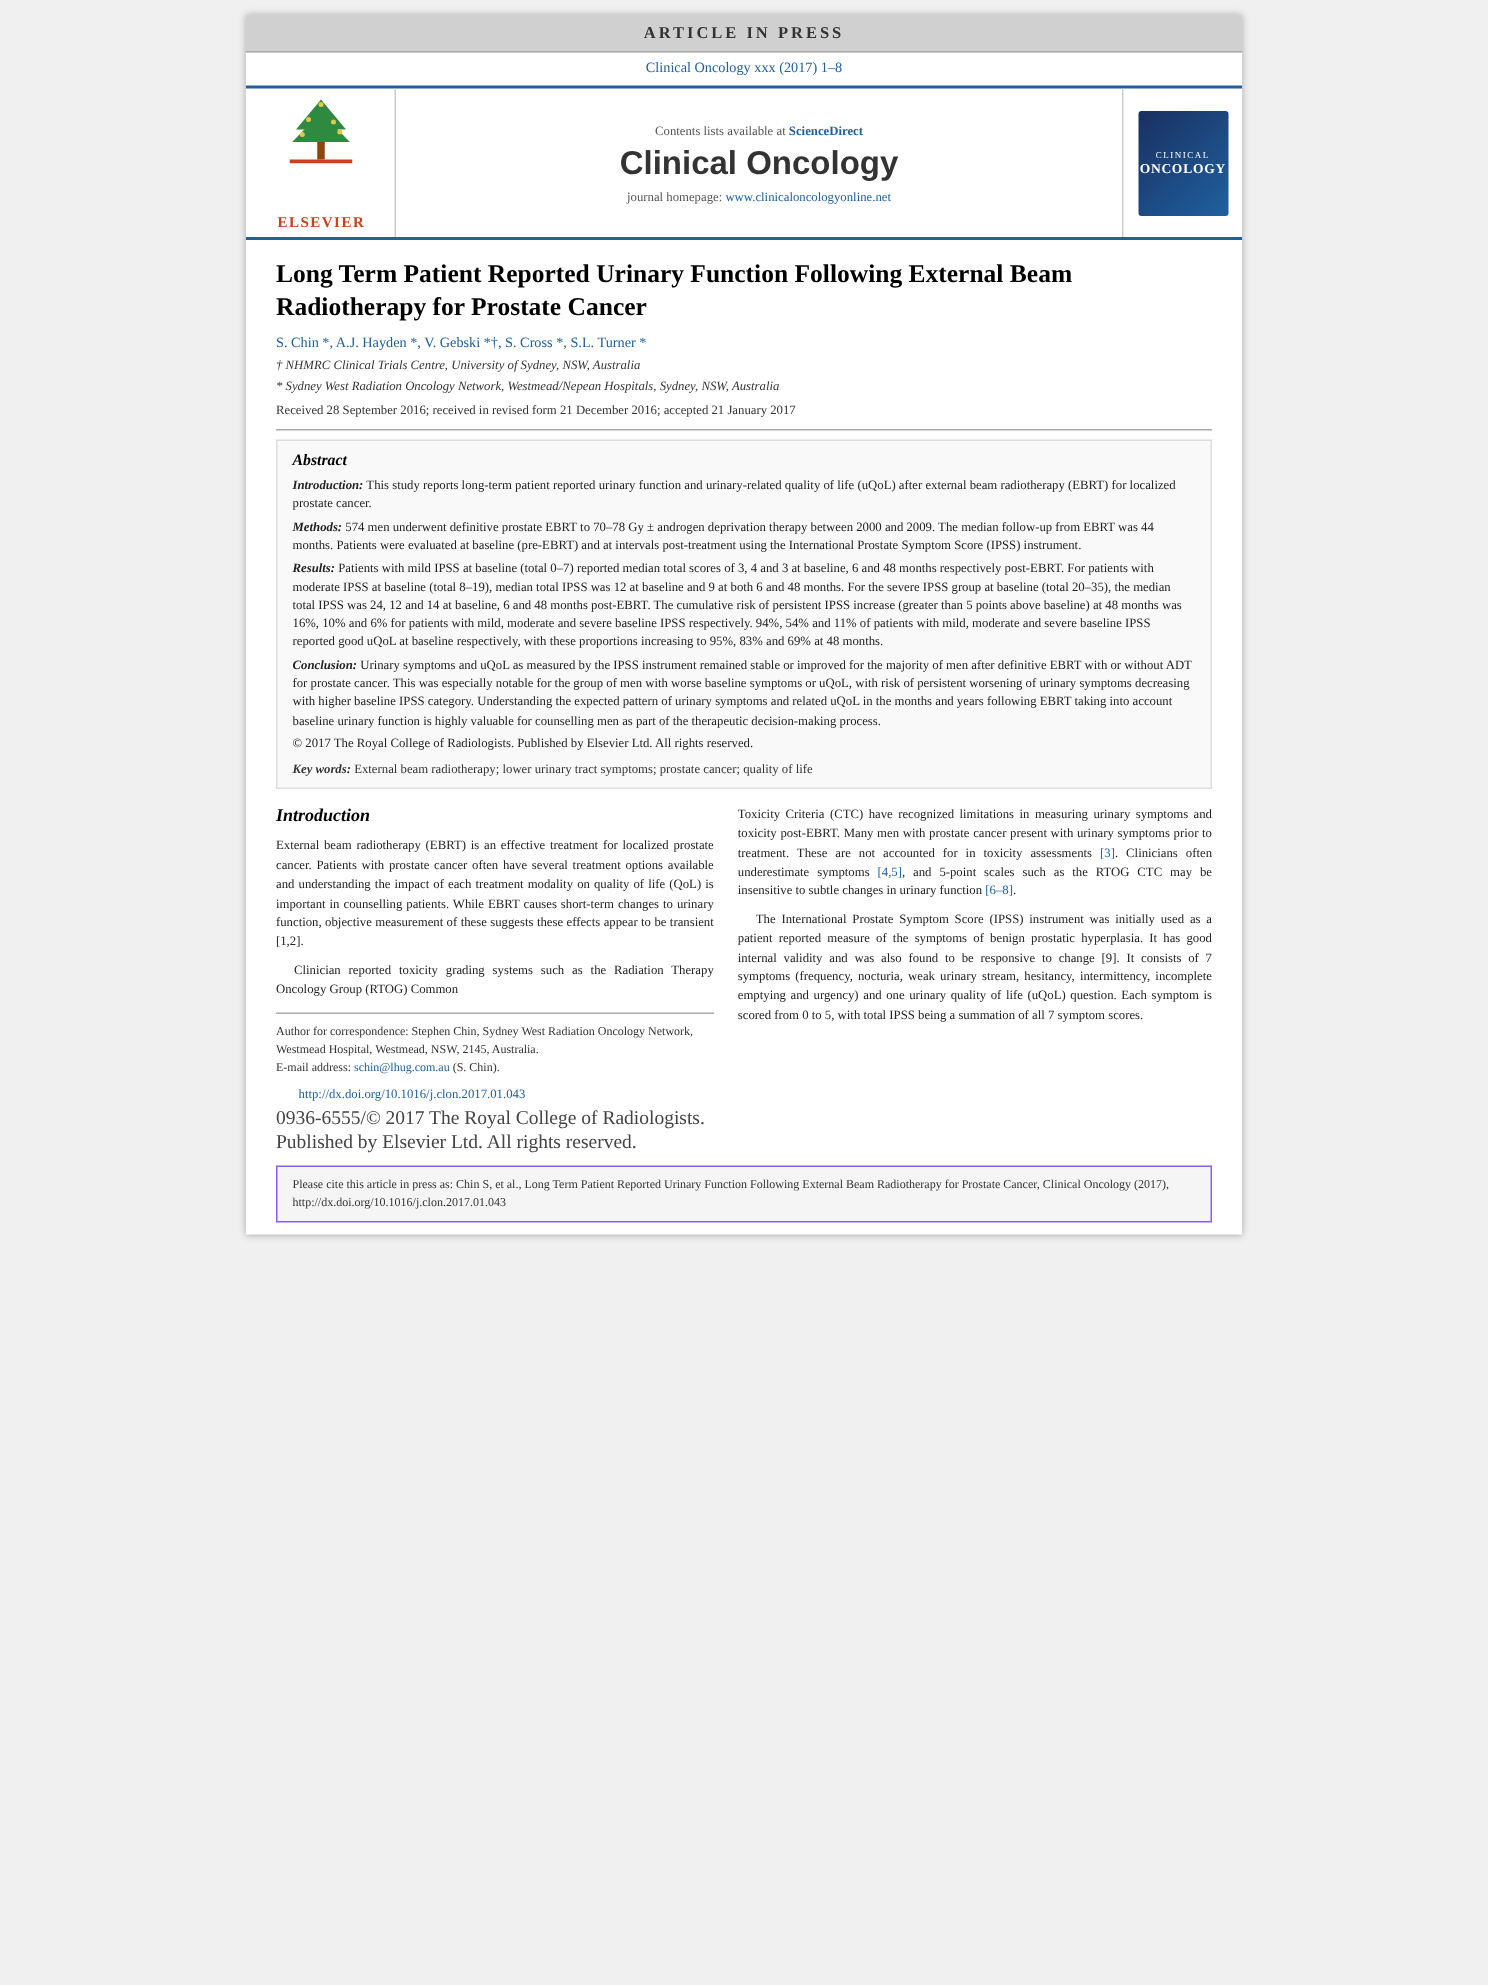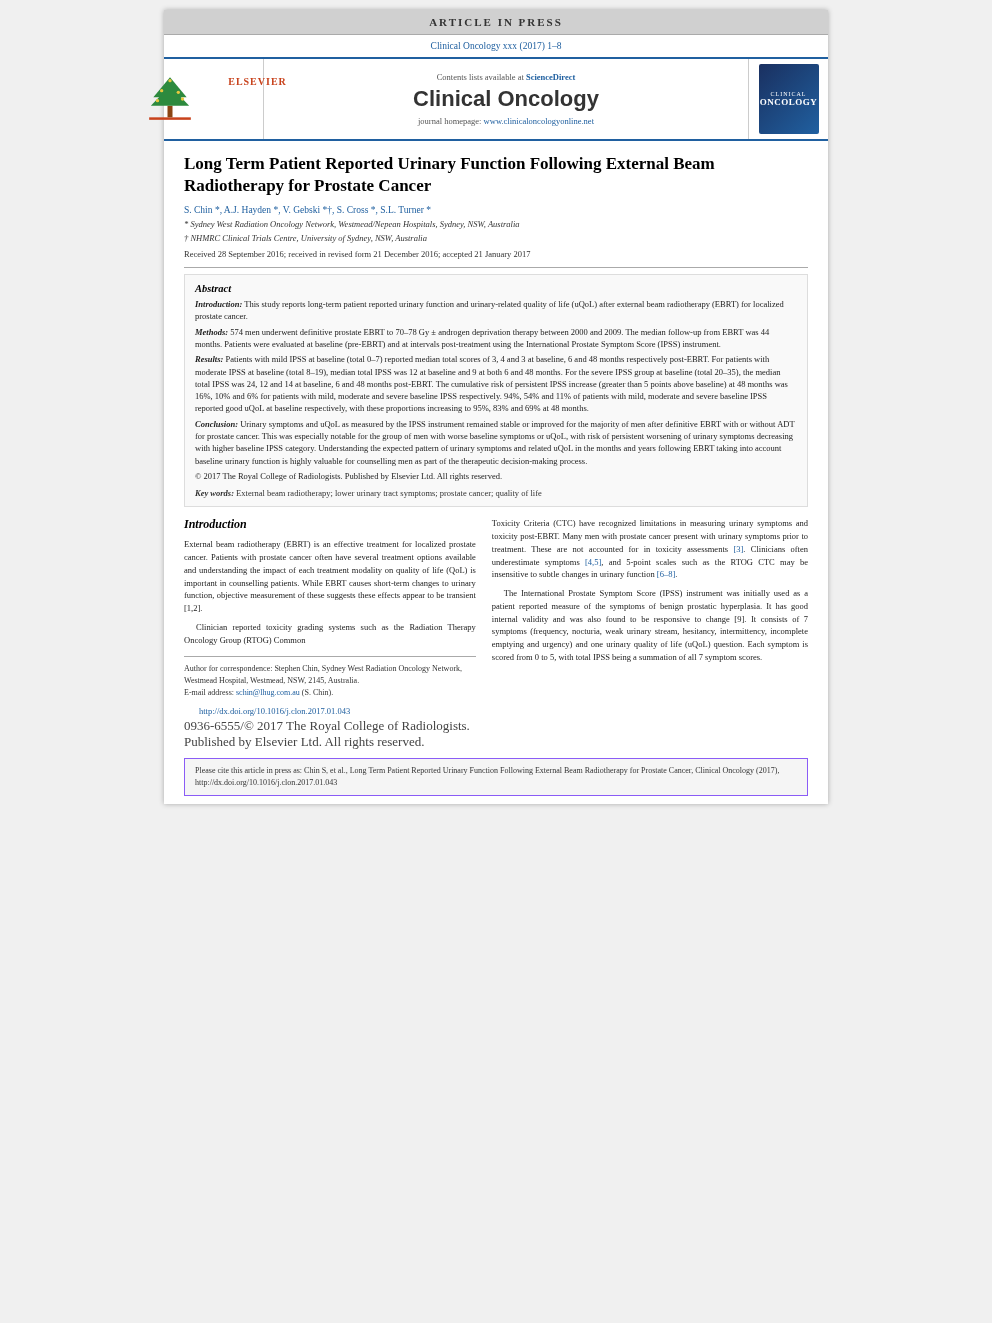--- a/index.html
+++ b/index.html
@@ -47,22 +47,22 @@
       min-height: 80px;
       border-right: 1px solid #ccc;
       display: flex;
       flex-direction: column;
       align-items: center;
       justify-content: center;
       padding: 4px;
     }
     .elsevier-logo {
       display: flex;
-      flex-direction: row;
-      align-items: flex-start;
+      flex-direction: column;
+      align-items: flex-end;
       gap: 28px;
     }
     .elsevier-tree {
       width: 60px;
       height: 50px;
     }
     .elsevier-text {
       font-size: 10px;
       font-weight: bold;
       color: #c8421c;
@@ -335,22 +335,22 @@
     </div>
   </div>
 
   <div class="content">
 
 
     <div class="article-title">Long Term Patient Reported Urinary Function Following External Beam Radiotherapy for Prostate Cancer</div>
 
     <div class="authors">S. Chin *, A.J. Hayden *, V. Gebski *†, S. Cross *, S.L. Turner *</div>
 
+    <div class="affiliations">† NHMRC Clinical Trials Centre, University of Sydney, NSW, Australia</div>
     <div class="affiliations">* Sydney West Radiation Oncology Network, Westmead/Nepean Hospitals, Sydney, NSW, Australia</div>
-    <div class="affiliations">† NHMRC Clinical Trials Centre, University of Sydney, NSW, Australia</div>
 
     <div class="received-line">Received 28 September 2016; received in revised form 21 December 2016; accepted 21 January 2017</div>
 
     <hr class="divider">
 
     <div class="abstract-section">
       <div class="abstract-title">Abstract</div>
       <div class="abstract-text">
         <p>
           <span class="label">Introduction:</span>

